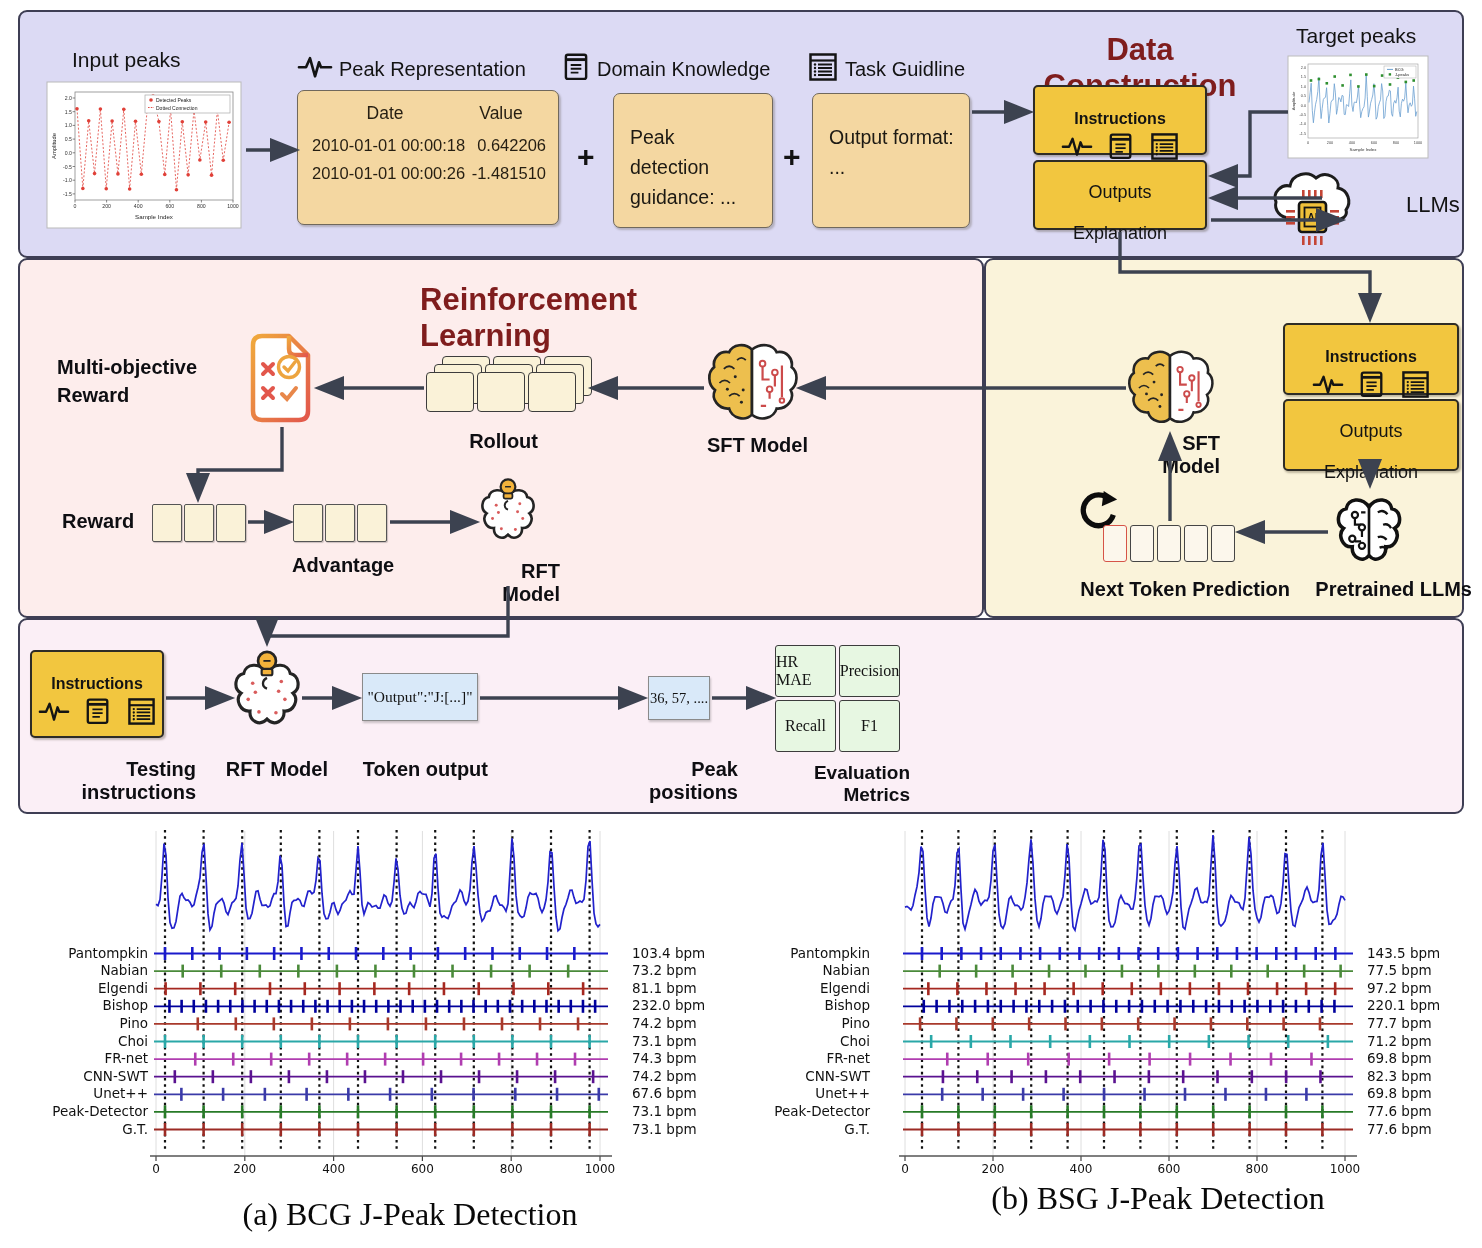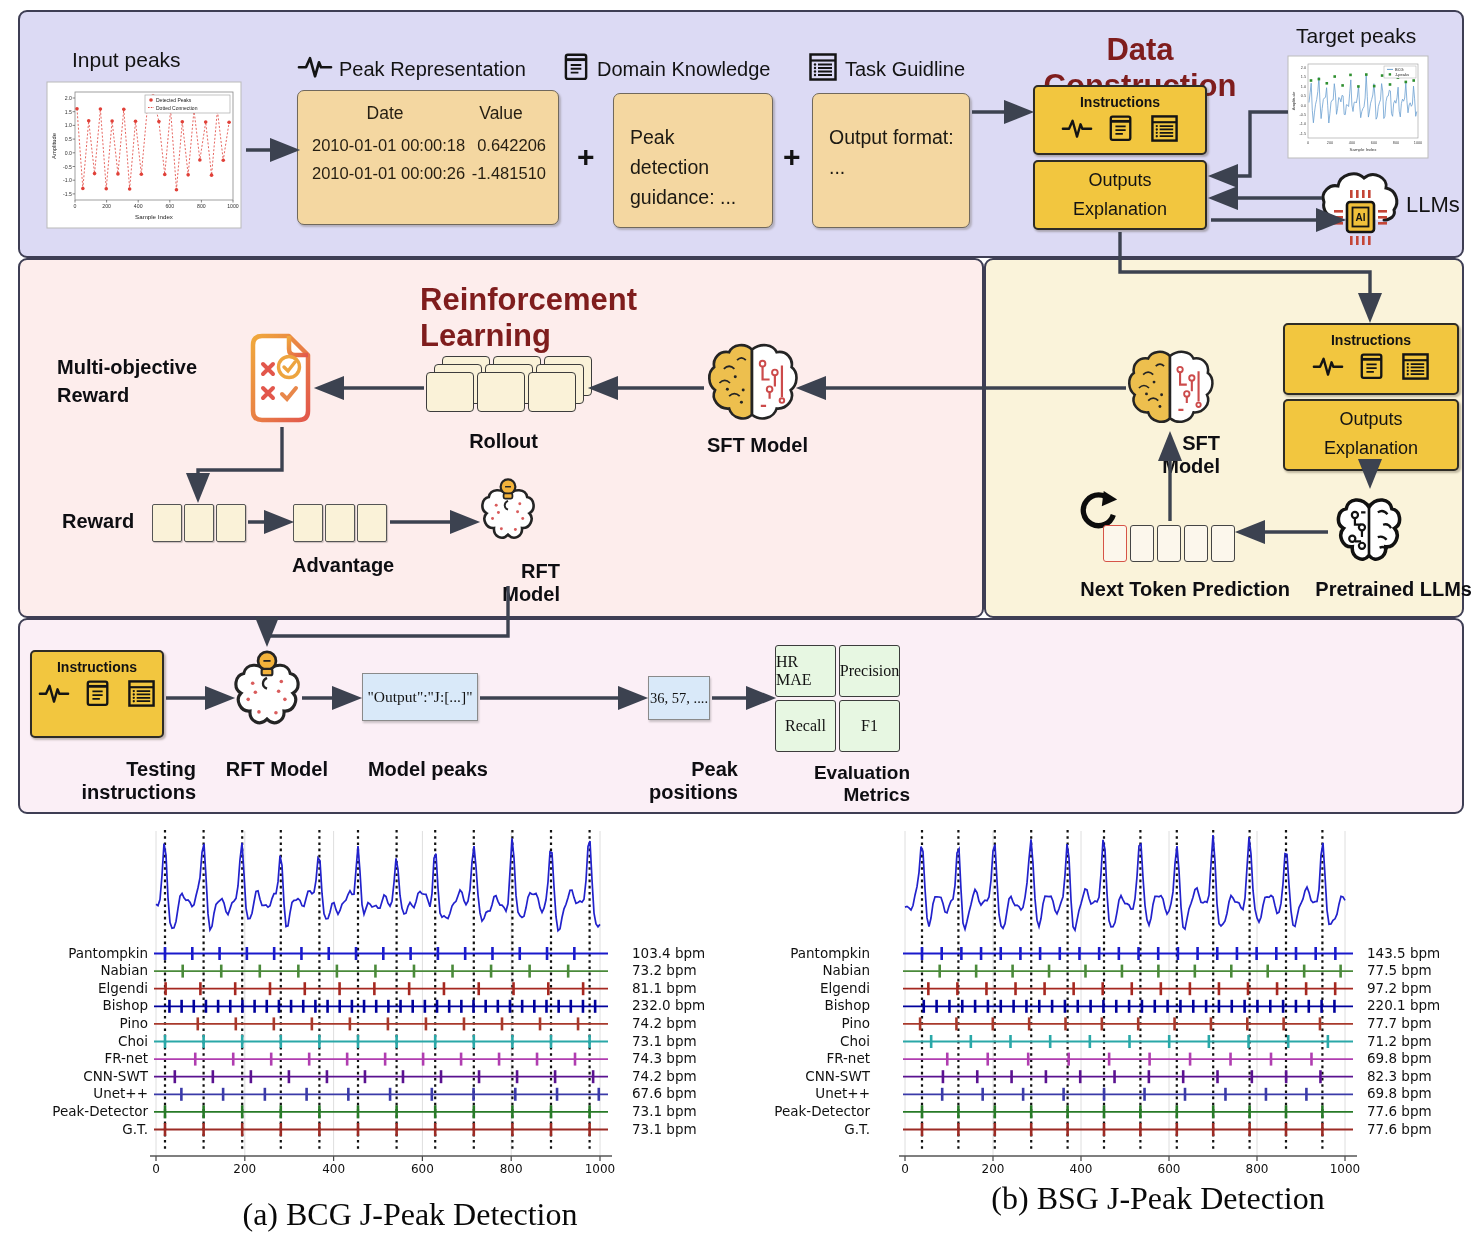--- a/index.html
+++ b/index.html
@@ -6,42 +6,42 @@
   #fig{position:relative;width:1482px;height:1248px;background:#fff;font-family:"Liberation Sans",sans-serif;color:#131313;overflow:hidden}
   .abs{position:absolute}
   .band{border:2px solid #3e3e54;border-radius:9px;box-sizing:border-box}
   .title{font-weight:700;font-size:31px;color:#7f1d1d}
   .h2{font-weight:500;font-size:21px}
   .hrow{display:flex;align-items:center;gap:7px;font-weight:500;font-size:20px}
   .plus{font-weight:700;font-size:30px}
   .tanbox{background:#f4d7a1;border:1.6px solid #70685c;border-radius:7px;box-sizing:border-box;box-shadow:1.5px 2px 2px rgba(60,50,30,.25)}
   .tantext{padding:28px 14px 0 16px;font-size:19.5px;line-height:1.55;color:#1c1913}
   .ybox{background:#f2c63f;border:2px solid #2e2c26;border-radius:5px;box-sizing:border-box;text-align:center;box-shadow:1.5px 2px 2px rgba(60,50,30,.3)}
-  .ylabel{font-weight:600;font-size:14px;margin-top:7px}
+  .ylabel{font-weight:600;font-size:16px;margin-top:23px}
   .icons{display:flex;justify-content:center;align-items:center;gap:16px;margin-top:4px}
   .icons svg{display:block}
   .nodelbl{font-weight:700;font-size:20px;text-align:right;color:#0e0e12}
   .cellrow{display:flex;gap:2px}
   .cell{width:30px;height:38px;background:#faf2d8;border:1.5px solid #555;border-radius:2px;box-sizing:border-box;box-shadow:1px 1px 1px rgba(0,0,0,.2)}
   .layer{position:absolute;display:flex;gap:3px}
   .card{width:48px;height:40px;background:#faf2d8;border:1.6px solid #3d3d3d;border-radius:4px;box-sizing:border-box}
   .token{width:24px;height:37px;background:#fcf7ec;border:1.6px solid #454545;border-radius:3px;box-sizing:border-box}
   .token.red{border-color:#d65448}
   .tokens{display:flex;gap:3px}
   .bluebox{background:#d9e9f9;border:1.5px solid #8a8a8a;display:flex;align-items:center;justify-content:center;font-family:"Liberation Serif",serif;box-sizing:border-box;box-shadow:1px 1.5px 2px rgba(0,0,0,.2)}
   .mgrid{display:grid;grid-template-columns:61px 61px;grid-auto-rows:52px;gap:3px}
   .gcell{background:#e7f7e2;border:1.6px solid #3c3c3c;border-radius:3px;display:flex;align-items:center;justify-content:center;font-family:"Liberation Serif",serif;font-size:16px}
   .prtable{padding:12px 12px 0 12px;color:#251e12;font-size:16.5px}
   .prhead{display:flex;font-size:17.5px;margin-bottom:12px}
   .prhead span:first-child{width:150px;text-align:center}
   .prhead span:last-child{width:82px;text-align:center}
   .prrow{display:flex;margin-bottom:9px}
   .prrow span:first-child{width:158px;text-align:left;padding-left:2px}
   .prrow span:last-child{width:78px;text-align:right}
-  .outlines div{font-size:18px;font-weight:500;margin-top:8px}
+  .outlines div{font-size:18px;font-weight:500;margin-top:20px}
   .cap{font-family:"Liberation Serif",serif;font-size:32px;text-align:center;color:#090909}
   svg{overflow:visible}
 </style>
 </head>
 <body>
 
 <div id="fig">
 
   <div class="abs band" style="left:18px;top:10px;width:1446px;height:248px;background:#dcdaf4"></div>
   <div class="abs band" style="left:18px;top:258px;width:966px;height:360px;background:#fdedec"></div>
@@ -245,21 +245,21 @@
         <rect x="108.60000000000001" y="20.41198417779709" width="2.6" height="2.6" fill="#2f8f2f"></rect>
         <rect x="116.50000000000001" y="24.644984623649467" width="2.6" height="2.6" fill="#2f8f2f"></rect>
         <rect x="124.4" y="23.19898609509256" width="2.6" height="2.6" fill="#2f8f2f"></rect>
         <rect x="96" y="10" width="32" height="12" fill="#fff" stroke="#aaa" stroke-width="0.5"></rect>
         <line x1="99" y1="13.4" x2="105" y2="13.4" stroke="#6b9fd0" stroke-width="1"></line>
         <text x="107" y="15" font-size="4" fill="#222">BCG</text>
         <rect x="100.7" y="17.2" width="2.4" height="2.4" fill="#2f8f2f"></rect>
         <text x="107" y="20.3" font-size="4" fill="#222">J-peaks</text>
       </svg></div>
 
-  <div class="abs" id="llm-cloud" style="left:1316px;top:162px"><svg width="92" height="96" viewBox="0 0 92 96">
+  <div class="abs" id="llm-cloud" style="left:1268px;top:162px"><svg width="92" height="96" viewBox="0 0 92 96">
 <path d="M22 56 C12 56 6 48 8 40 C4 30 14 22 22 24 C24 12 40 8 48 16 C58 8 72 16 70 26 C80 28 84 40 78 48 C80 54 74 58 68 58" fill="#fff" stroke="#1c1c1c" stroke-width="3" stroke-linecap="round"></path>
 <g fill="#c44536">
           <rect x="34" y="28" width="2.6" height="8"></rect>
           <rect x="40" y="28" width="2.6" height="8"></rect>
           <rect x="46" y="28" width="2.6" height="8"></rect>
           <rect x="52" y="28" width="2.6" height="8"></rect>
 <rect x="18" y="48" width="9" height="2.6"></rect>
           <rect x="18" y="54" width="9" height="2.6"></rect>
           <rect x="18" y="60" width="9" height="2.6"></rect>
 <rect x="62" y="48" width="9" height="2.6"></rect>
@@ -496,21 +496,21 @@
           <circle cx="51" cy="47" r="2"></circle>
         </g>
   <path d="M38 32 c-6 3 -6 10 0 12" fill="none" stroke="#242424" stroke-width="2.6"></path>
   <circle cx="38" cy="13" r="10" fill="#f3b33b" stroke="#242424" stroke-width="3"></circle>
   <rect x="32" y="22" width="12" height="7" rx="2" fill="#f3b33b" stroke="#242424" stroke-width="2.4"></rect>
   <path d="M34 13 h8" stroke="#242424" stroke-width="2"></path>
   </svg></div>
   <div class="abs nodelbl" style="left:218px;top:758px;width:110px">RFT Model</div>
 
   <div class="abs bluebox" style="left:362px;top:673px;width:116px;height:48px;font-size:15.5px">"Output":"J:[...]"</div>
-  <div class="abs nodelbl" style="left:352px;top:758px;width:136px">Model peaks</div>
+  <div class="abs nodelbl" style="left:352px;top:758px;width:136px">Token output</div>
 
   <div class="abs bluebox" style="left:648px;top:676px;width:62px;height:44px;font-size:14.5px">36, 57, ....</div>
   <div class="abs nodelbl" style="left:608px;top:758px;width:130px">Peak positions</div>
 
   <div class="abs mgrid" style="left:775px;top:645px">
     <div class="gcell">HR MAE</div>
     <div class="gcell">Precision</div>
     <div class="gcell">Recall</div>
     <div class="gcell">F1</div>
   </div>

